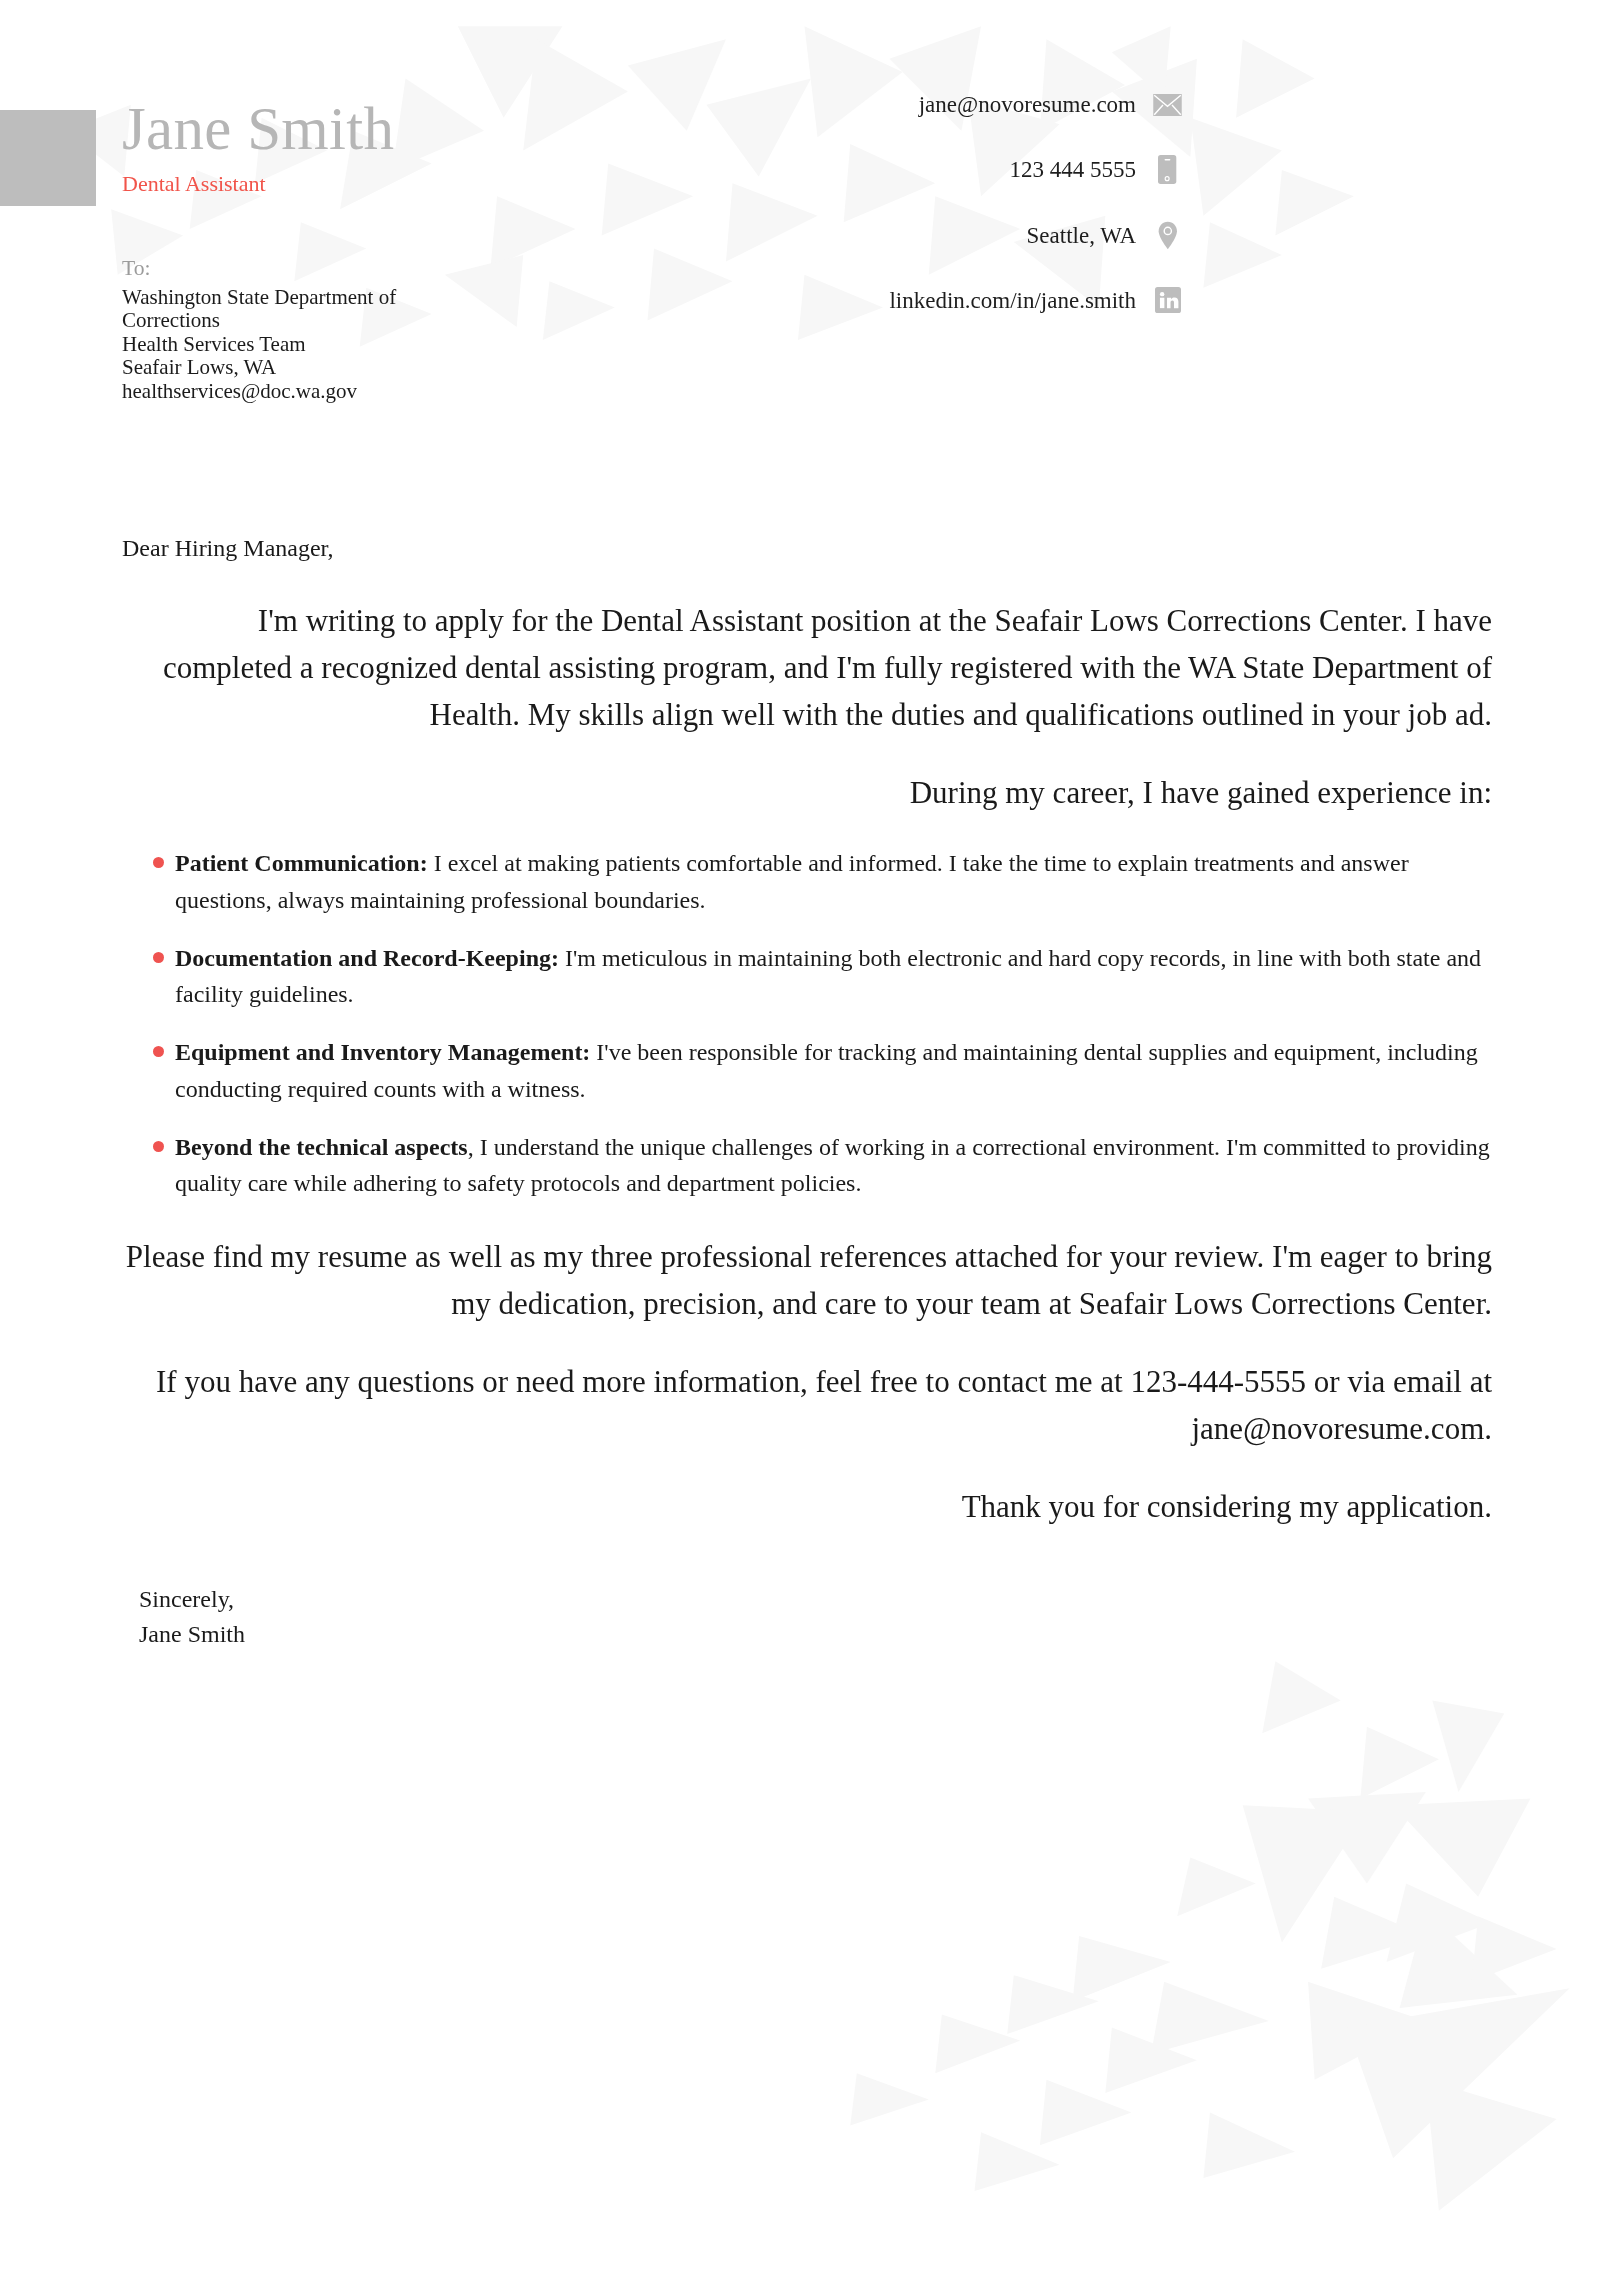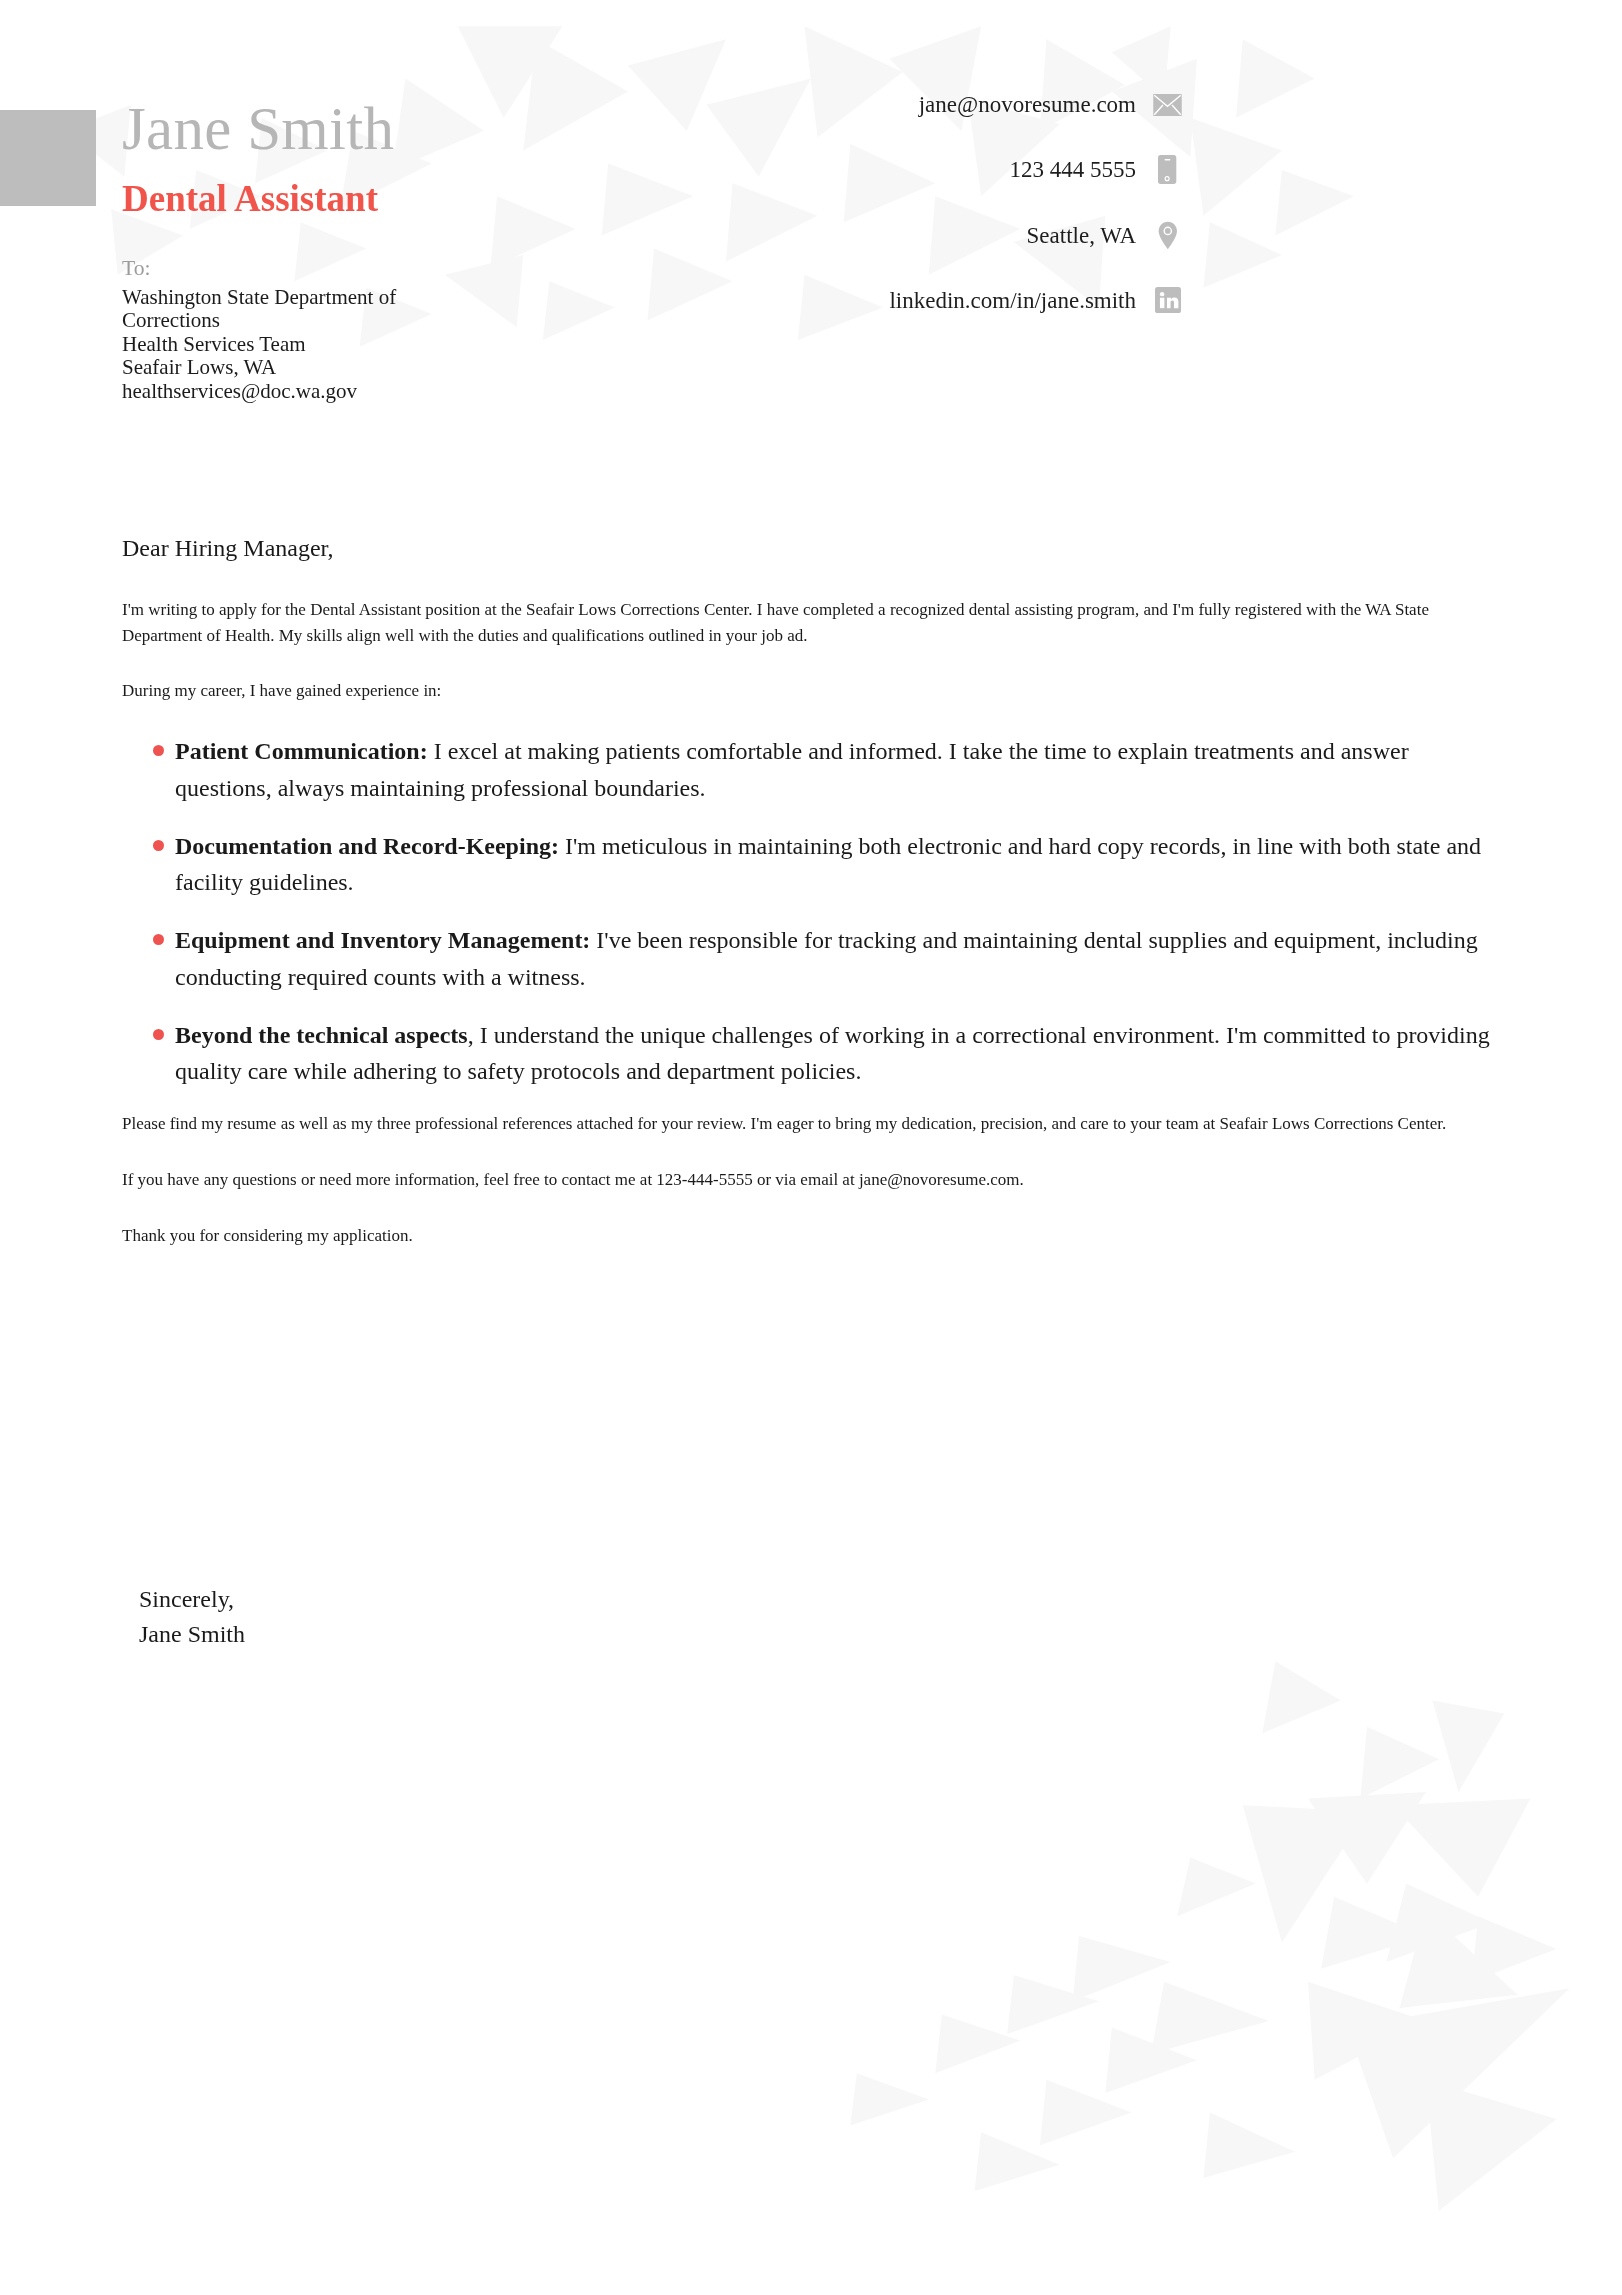--- a/index.html
+++ b/index.html
@@ -56,25 +56,25 @@
   .name {
     font-size: 61px;
     line-height: 1.0;
     color: #b6b6b6;
     font-weight: 400;
     letter-spacing: 0.3px;
     white-space: nowrap;
   }
 
   .job-title {
-    margin-top: 21px;
-    font-size: 37px;
+    margin-top: 14px;
+    font-size: 22px;
     line-height: 1.0;
     color: #f1544a;
-    font-weight: 700;
+    font-weight: 400;
     white-space: nowrap;
   }
 
   
   .contacts {
     position: absolute;
     right: 106px;
     top: 81px;
     width: 536px;
   }
@@ -128,24 +128,24 @@
     left: 122px;
     top: 531px;
     width: 1370px;
   }
   .salutation {
     font-size: 24px;
     line-height: 1.45;
     margin-bottom: 31px;
   }
   .para {
-    font-size: 17px;
+    font-size: 31px;
     line-height: 1.52;
     margin-bottom: 30px;
-    text-align: left;
+    text-align: right;
   }
   .para.tight { margin-bottom: 29px; }
 
   
   ul.bullets {
     list-style: none;
     margin: 0 0 5.2px 0;
     padding: 0 0 0 31px;
   }
   ul.bullets li {

